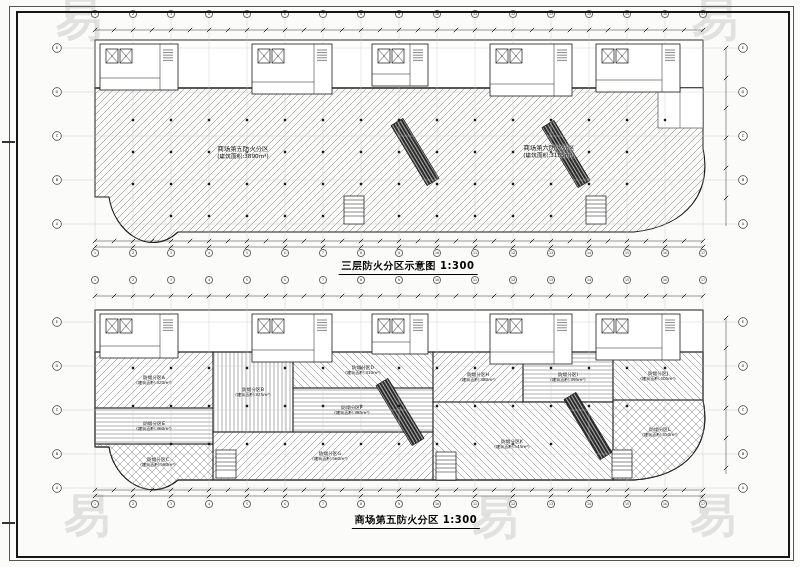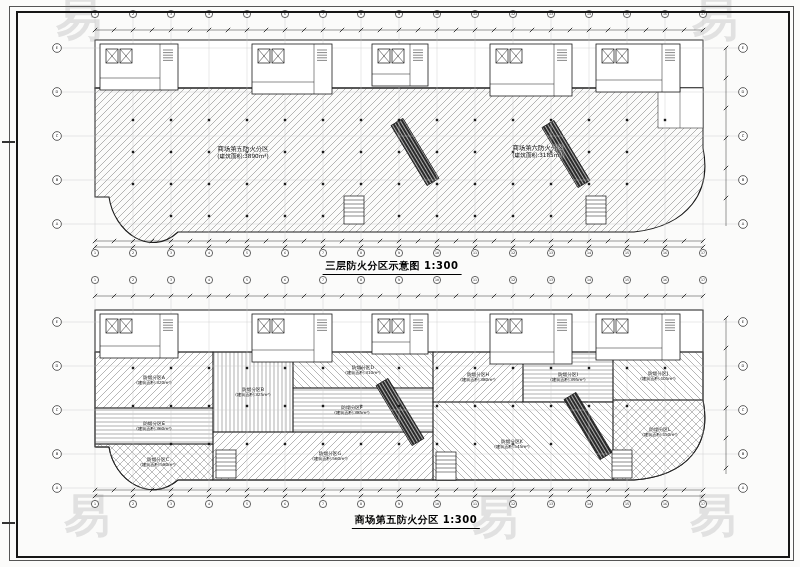--- a/index.html
+++ b/index.html
@@ -867,28 +867,28 @@
           <line x1="436" y1="456" x2="456" y2="456" stroke="#111" stroke-width="0.5"></line>
           <line x1="436" y1="460" x2="456" y2="460" stroke="#111" stroke-width="0.5"></line>
           <line x1="436" y1="464" x2="456" y2="464" stroke="#111" stroke-width="0.5"></line>
           <line x1="436" y1="468" x2="456" y2="468" stroke="#111" stroke-width="0.5"></line>
           <line x1="436" y1="472" x2="456" y2="472" stroke="#111" stroke-width="0.5"></line>
         </g>
       </g>
     </g>
 </svg>
 
-<div class="title" style="left:392px;top:259px">三层防火分区示意图 1:300</div>
+<div class="title" style="left:408px;top:259px">三层防火分区示意图 1:300</div>
 <div class="title" style="left:416px;top:513px">商场第五防火分区 1:300</div>
 
 <div class="clabel" style="left:243px;top:152px">
   <span class="l1">商场第五防火分区</span>
   <span class="l2">(建筑面积:3890m²)</span>
 </div>
-<div class="clabel" style="left:538px;top:151px">
+<div class="clabel" style="left:549px;top:151px">
   <span class="l1">商场第六防火分区</span>
   <span class="l2">(建筑面积:3185m²)</span>
 </div>
 
 <div class="zl" style="left: 154px; top: 380px;">
     <span class="l1">防烟分区A</span>
     <span class="l2">(建筑面积:320m²)</span>
   </div>
 <div class="zl" style="left: 253px; top: 392px;">
     <span class="l1">防烟分区B</span>

